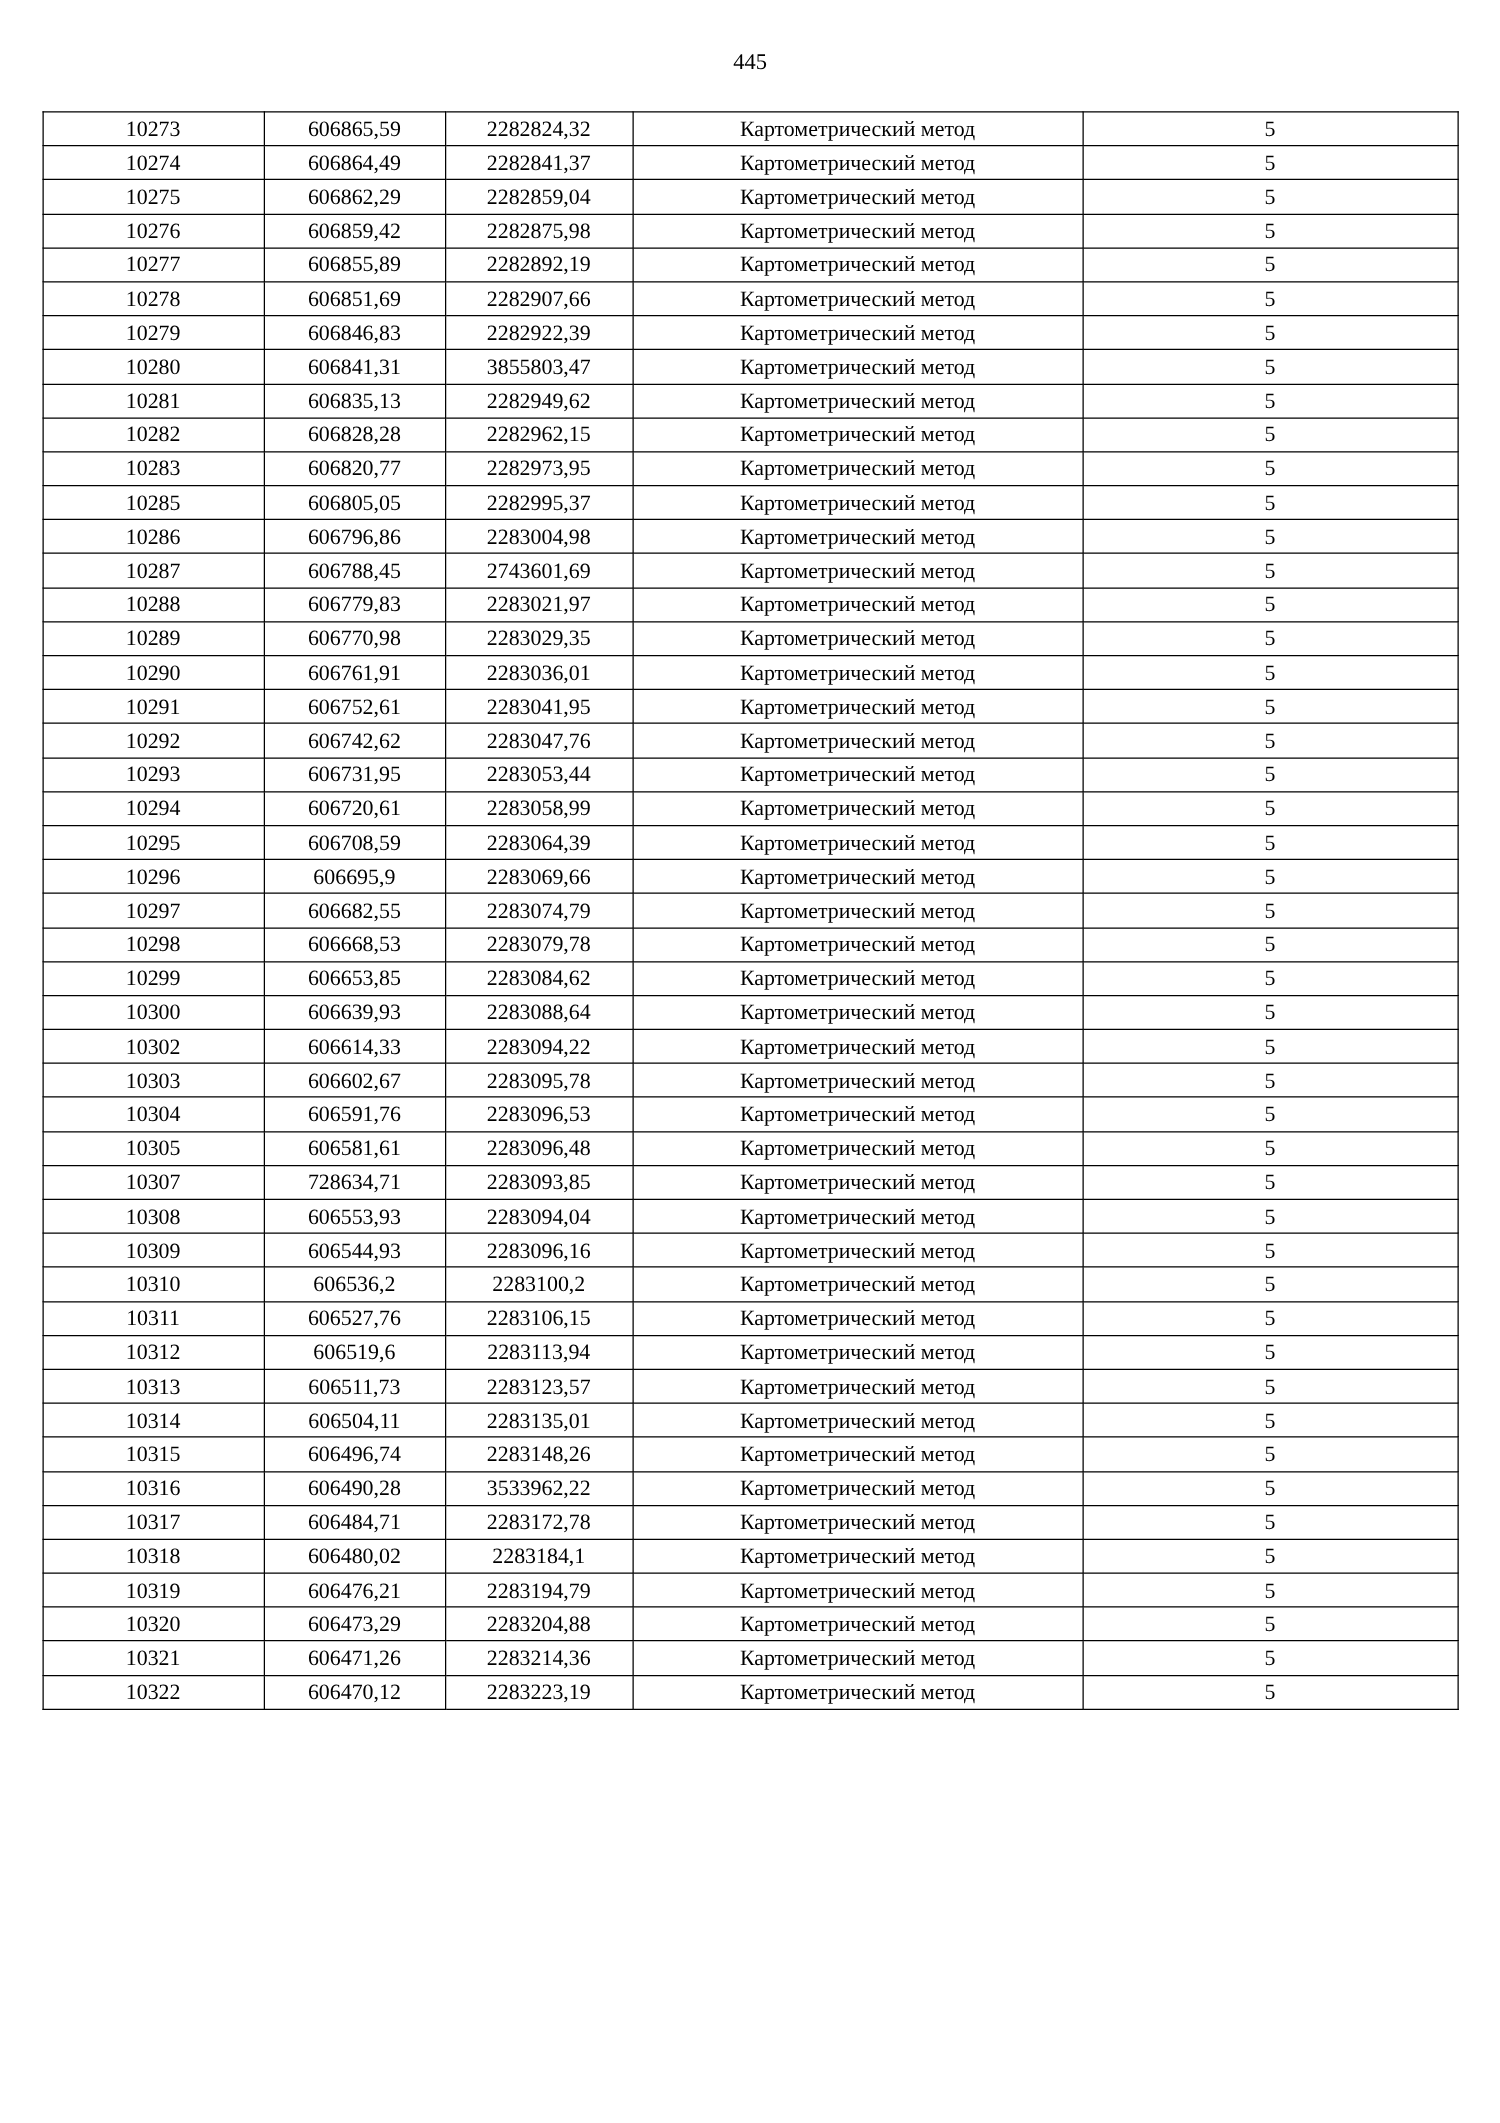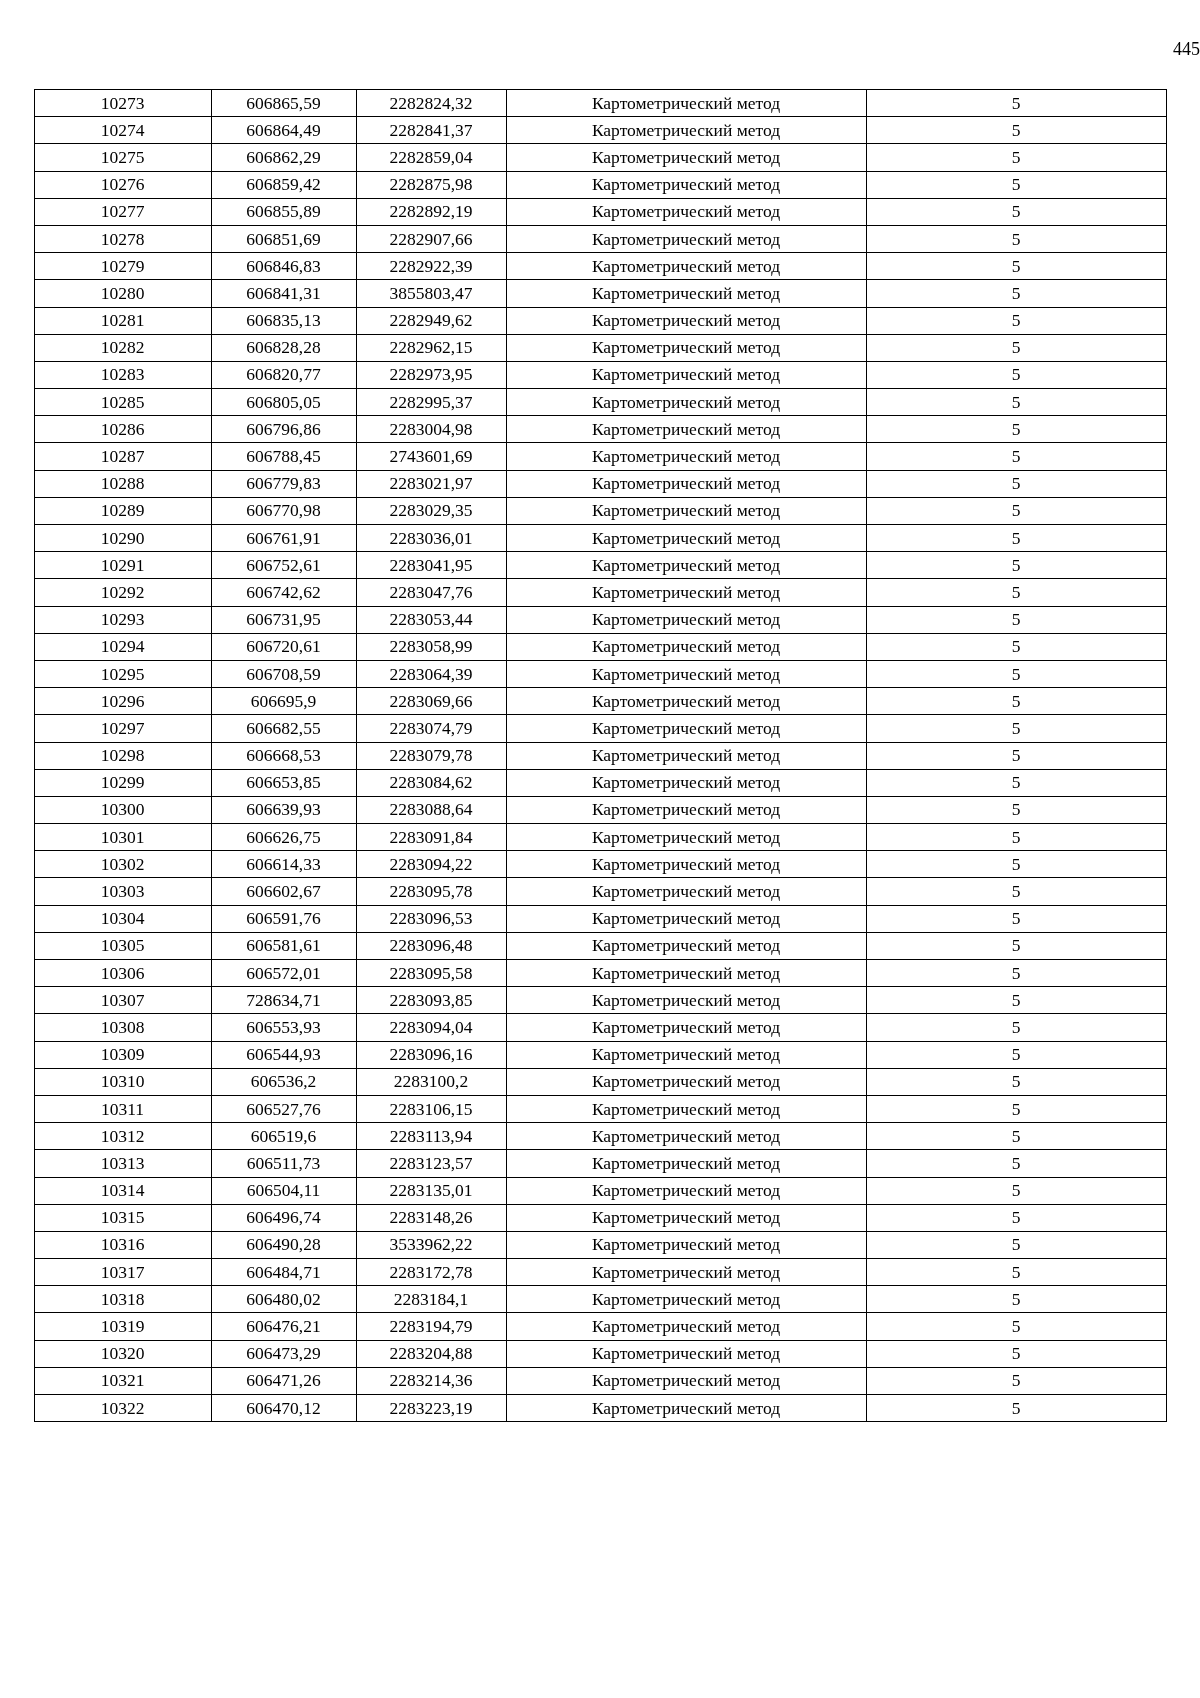--- a/index.html
+++ b/index.html
@@ -7,21 +7,21 @@
     padding: 0;
   }
   body {
     width: 1200px;
     height: 1698px;
     background: #ffffff;
     color: #000000;
     font-family: "Liberation Serif", serif;
   }
   .page-number {
-    text-align: right;
+    text-align: center;
     padding-top: 40px;
     font-size: 18px;
     line-height: 1;
   }
   table.coords {
     border-collapse: collapse;
     table-layout: fixed;
     width: 1132px;
     margin: 31px auto 16px auto;
   }
@@ -233,27 +233,20 @@
         <td>5</td>
       </tr>
       <tr>
         <td>10300</td>
         <td>606639,93</td>
         <td>2283088,64</td>
         <td>Картометрический метод</td>
         <td>5</td>
       </tr>
       <tr>
-        <td>10301</td>
-        <td>606626,75</td>
-        <td>2283091,84</td>
-        <td>Картометрический метод</td>
-        <td>5</td>
-      </tr>
-      <tr>
         <td>10302</td>
         <td>606614,33</td>
         <td>2283094,22</td>
         <td>Картометрический метод</td>
         <td>5</td>
       </tr>
       <tr>
         <td>10303</td>
         <td>606602,67</td>
         <td>2283095,78</td>
@@ -264,27 +257,20 @@
         <td>10304</td>
         <td>606591,76</td>
         <td>2283096,53</td>
         <td>Картометрический метод</td>
         <td>5</td>
       </tr>
       <tr>
         <td>10305</td>
         <td>606581,61</td>
         <td>2283096,48</td>
-        <td>Картометрический метод</td>
-        <td>5</td>
-      </tr>
-      <tr>
-        <td>10306</td>
-        <td>606572,01</td>
-        <td>2283095,58</td>
         <td>Картометрический метод</td>
         <td>5</td>
       </tr>
       <tr>
         <td>10307</td>
         <td>728634,71</td>
         <td>2283093,85</td>
         <td>Картометрический метод</td>
         <td>5</td>
       </tr>

